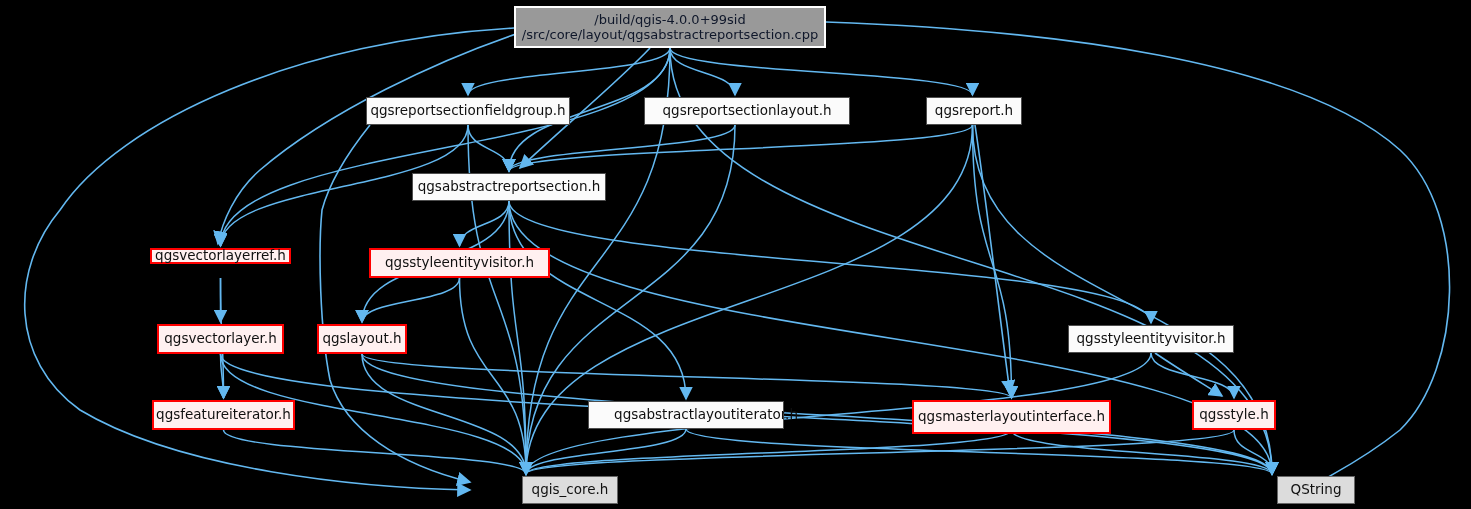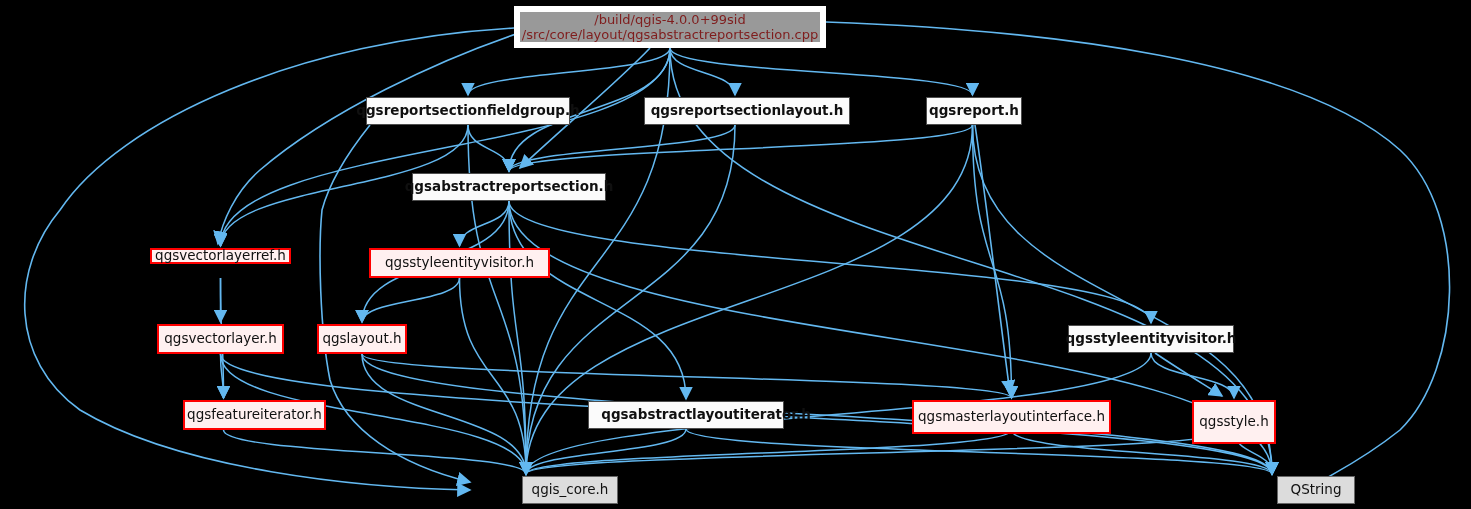--- a/index.html
+++ b/index.html
@@ -2,22 +2,22 @@
 <html><head>
 <meta charset="utf-8">
 <style>
   html,body{margin:0;padding:0;background:#000;}
   #canvas{position:relative;width:1471px;height:509px;background:#000;overflow:hidden;
           font-family:"DejaVu Sans","Liberation Sans",sans-serif;}
   #edges{position:absolute;left:0;top:0;width:1471px;height:509px;}
   .node{position:absolute;box-sizing:border-box;display:flex;align-items:center;
         justify-content:center;text-align:center;line-height:1.18;
         font-size:13.5px;color:#101010;white-space:pre;}
-  .n-root{background:#999999;border:6px solid #ffffff;color:#7f1d1d;}
-  .n-plain{background:#fbfbfb;border:1px solid #4d4d4d;font-weight:bold;}
+  .n-root{background:#999999;border:2px solid #ffffff;color:#0f172a;}
+  .n-plain{background:#fbfbfb;border:1px solid #4d4d4d;}
   .n-red{background:#fff0f0;border:2px solid #ff0000;}
   .n-gray{background:#dcdcdc;border:1px solid #666666;margin-left:44px;}
 </style>
 </head>
 <body>
 
 <div id="canvas">
   <svg id="edges" viewBox="0 0 1471 509" xmlns="http://www.w3.org/2000/svg">
       <defs>
         <marker id="ah" markerWidth="9" markerHeight="9" refX="8" refY="4.5" orient="auto">
@@ -78,20 +78,20 @@
 /src/core/layout/qgsabstractreportsection.cpp</div>
       <div class="node n-plain" style="left: 366px; top: 97px; width: 204px; height: 28px;">qgsreportsectionfieldgroup.h</div>
       <div class="node n-plain" style="left: 644px; top: 97px; width: 206px; height: 28px;">qgsreportsectionlayout.h</div>
       <div class="node n-plain" style="left: 926px; top: 97px; width: 96px; height: 28px;">qgsreport.h</div>
       <div class="node n-plain" style="left: 412px; top: 173px; width: 194px; height: 28px;">qgsabstractreportsection.h</div>
       <div class="node n-red" style="left: 150px; top: 248px; width: 141px; height: 16px;">qgsvectorlayerref.h</div>
       <div class="node n-red" style="left: 369px; top: 248px; width: 181px; height: 30px;">qgsstyleentityvisitor.h</div>
       <div class="node n-red" style="left: 157px; top: 324px; width: 127px; height: 30px;">qgsvectorlayer.h</div>
       <div class="node n-red" style="left: 317px; top: 324px; width: 90px; height: 30px;">qgslayout.h</div>
       <div class="node n-plain" style="left: 1068px; top: 325px; width: 166px; height: 28px;">qgsstyleentityvisitor.h</div>
-      <div class="node n-red" style="left: 152px; top: 400px; width: 143px; height: 30px; margin-left: 31px;">qgsfeatureiterator.h</div>
+      <div class="node n-red" style="left: 152px; top: 400px; width: 143px; height: 30px;">qgsfeatureiterator.h</div>
       <div class="node n-plain" style="left: 588px; top: 401px; width: 196px; height: 28px; padding-left: 40px;">qgsabstractlayoutiterator.h</div>
       <div class="node n-red" style="left: 912px; top: 400px; width: 199px; height: 34px;">qgsmasterlayoutinterface.h</div>
-      <div class="node n-red" style="left: 1192px; top: 400px; width: 84px; height: 44px;">qgsstyle.h</div>
+      <div class="node n-red" style="left: 1192px; top: 400px; width: 84px; height: 30px;">qgsstyle.h</div>
       <div class="node n-gray" style="left: 478px; top: 476px; width: 96px; height: 28px;">qgis_core.h</div>
       <div class="node n-gray" style="left: 1233px; top: 476px; width: 78px; height: 28px;">QString</div>
     </div>
 </div>
 
 </body></html>

